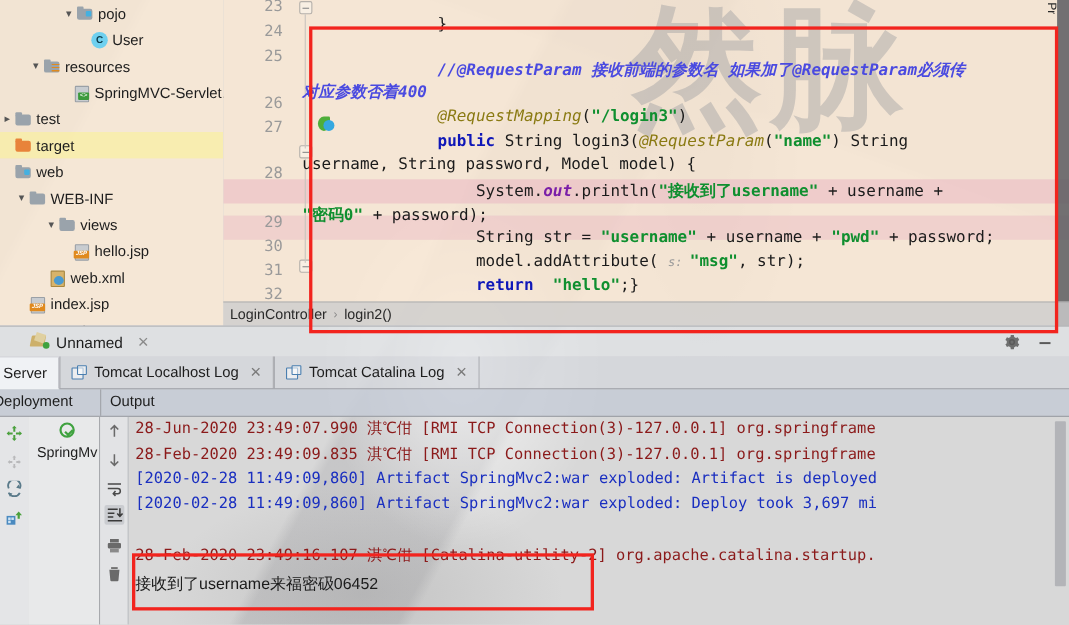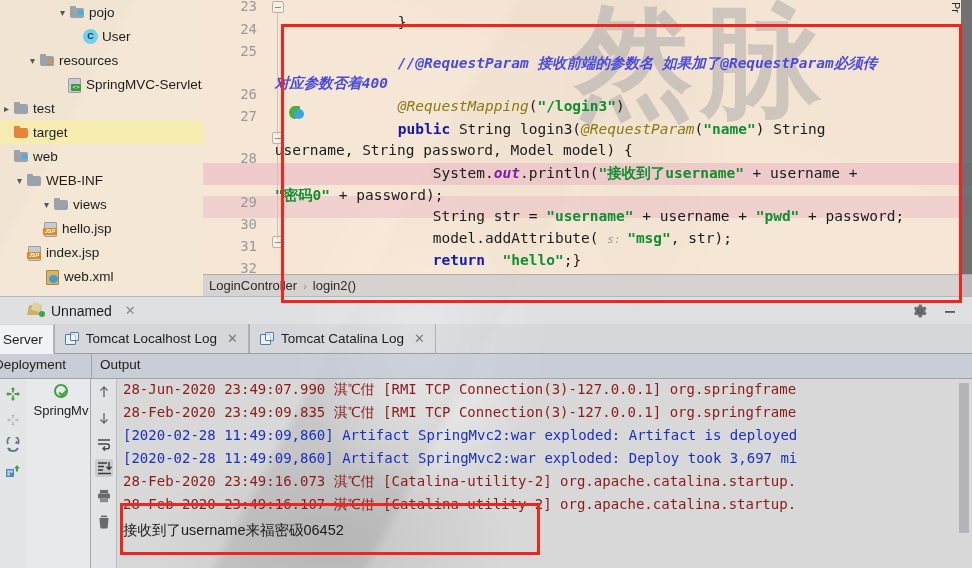--- a/index.html
+++ b/index.html
@@ -377,39 +377,39 @@
       <span class="ic folder"></span>
       <span>WEB-INF</span>
     </div>
 
     <div class="tree-row" style="padding-left:40px">
       <span class="tw">▾</span>
       <span class="ic folder"></span>
       <span>views</span>
     </div>
 
-    <div class="tree-row" style="padding-left:42px">
+    <div class="tree-row" style="padding-left:66px">
       <span class="ic jspfile">
           <i class="tag">JSP</i>
         </span>
       <span>hello.jsp</span>
+    </div>
+
+    <div class="tree-row" style="padding-left:44px">
+      <span class="ic webxml">
+          <i class="tag"></i>
+        </span>
+      <span>web.xml</span>
     </div>
 
     <div class="tree-row" style="padding-left:26px">
       <span class="ic jspfile">
           <i class="tag">JSP</i>
         </span>
       <span>index.jsp</span>
-    </div>
-
-    <div class="tree-row" style="padding-left:44px">
-      <span class="ic webxml">
-          <i class="tag"></i>
-        </span>
-      <span>web.xml</span>
     </div>
 
     <div class="tree-row" style="padding-left:7px">
       <span class="ic mvn">m</span>
       <span>pom.xml</span>
     </div>
 
   </div>
 
   <div class="editor-wrap">
@@ -617,21 +617,20 @@
         <path fill="#6a6a6a" d="M4.4 5h9.2l-.9 9.6a1 1 0 01-1 .9H6.3a1 1 0 01-1-.9z"></path>
       </svg>
     </div>
   </div>
 
   <div class="console">
     <div class="cl red" style="top:2px;">28-Jun-2020 23:49:07.990 淇℃佄 [RMI TCP Connection(3)-127.0.0.1] org.springframe</div>
     <div class="cl red" style="top:25px;">28-Feb-2020 23:49:09.835 淇℃佄 [RMI TCP Connection(3)-127.0.0.1] org.springframe</div>
     <div class="cl blue" style="top:48px;">[2020-02-28 11:49:09,860] Artifact SpringMvc2:war exploded: Artifact is deployed</div>
     <div class="cl blue" style="top:71px;">[2020-02-28 11:49:09,860] Artifact SpringMvc2:war exploded: Deploy took 3,697 mi</div>
-    <div class="cl red" style="top:94px;">28-Feb-2020 23:49:16.073 淇℃佄 [Catalina-utility-2] org.apache.catalina.startup.</div>
     <div class="cl red" style="top:117px;">28-Feb-2020 23:49:16.107 淇℃佄 [Catalina-utility-2] org.apache.catalina.startup.</div>
     <div class="cl dark" style="top:142px;">接收到了username来福密砐06452</div>
   </div>
 
   <div class="console-scroll">
     <div class="thumb"></div>
   </div>
 
   <div class="redbox" style="left:281px; top:24px; width:681px; height:279px;"></div>
   <div class="redbox" style="left:120px; top:503px; width:420px; height:52px;"></div>

